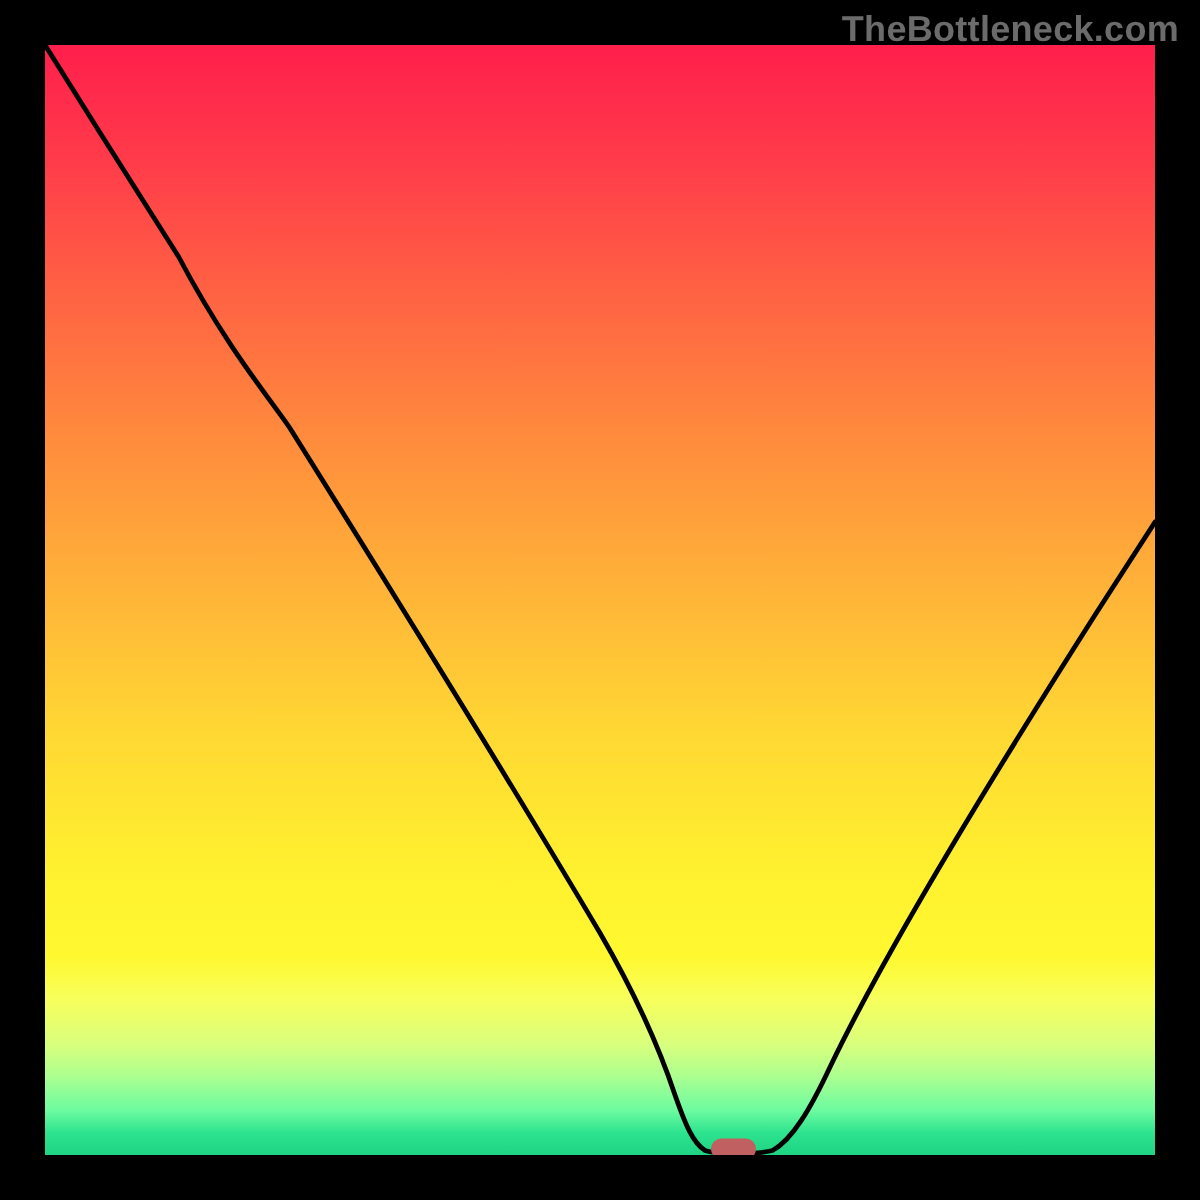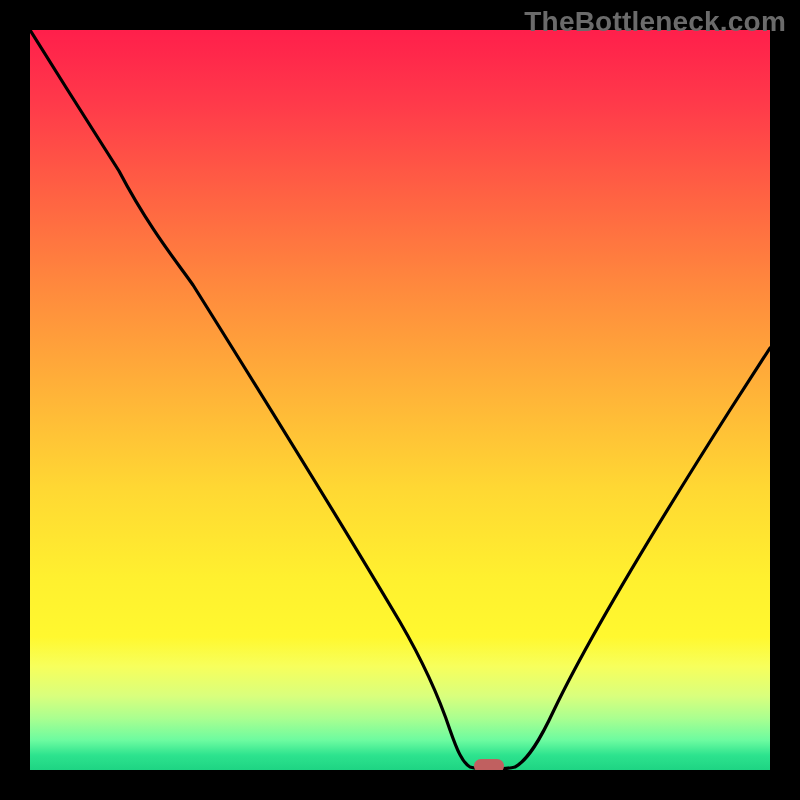--- a/index.html
+++ b/index.html
@@ -15,21 +15,21 @@
     position: relative;
     width: 800px;
     height: 800px;
     background: #000;
   }
   .watermark {
     position: absolute;
     top: 6px;
     right: 14px;
     color: #6b6b6b;
-    font-size: 28px;
+    font-size: 24px;
     font-weight: 600;
     letter-spacing: 0.2px;
     z-index: 50;
   }
   .plot {
     position: absolute;
     left: 30px;
     top: 30px;
     width: 740px;
     height: 740px;

